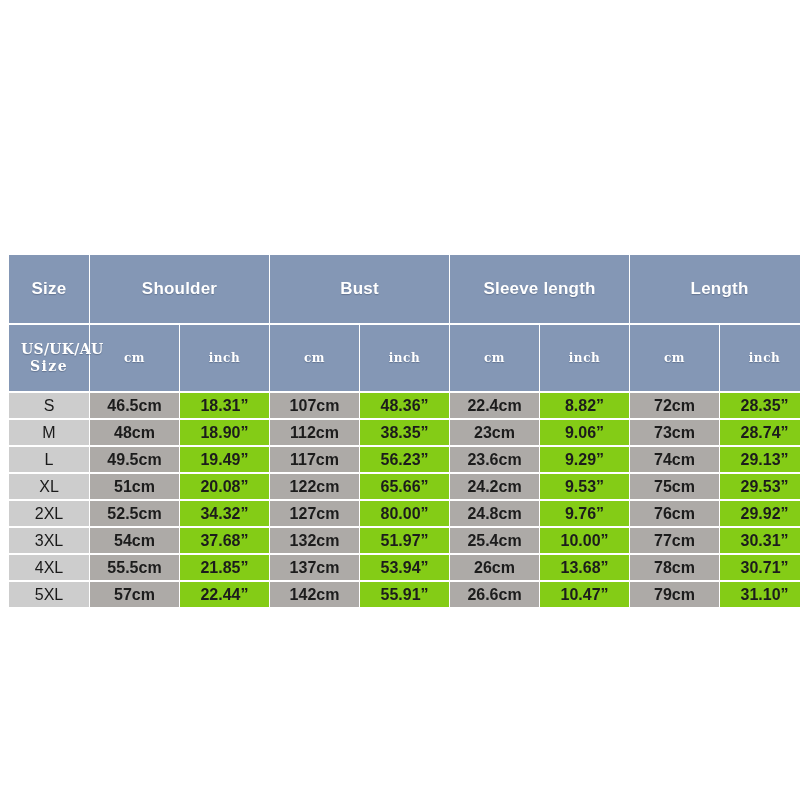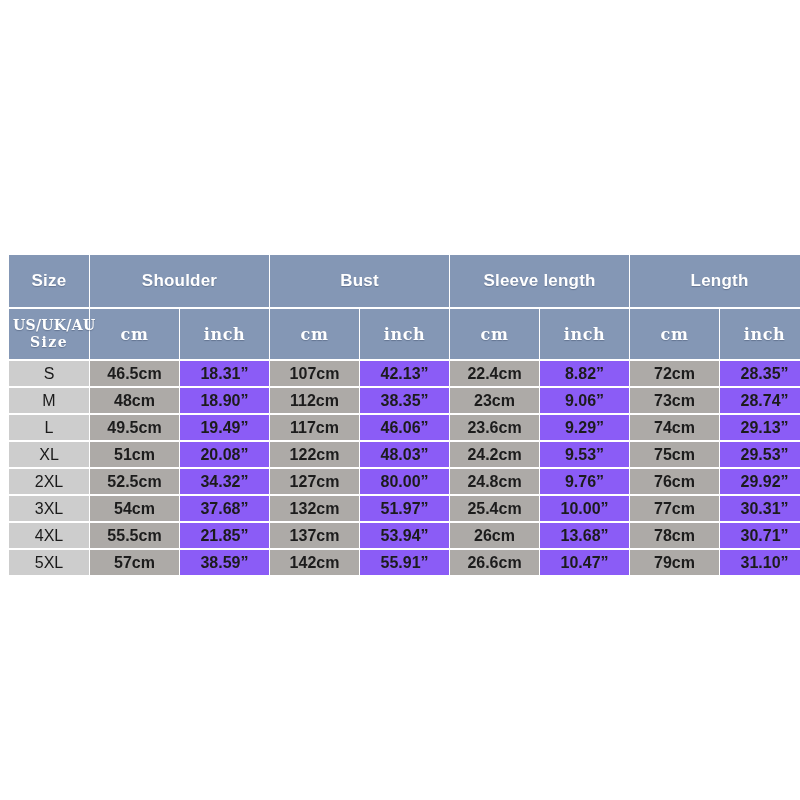--- a/index.html
+++ b/index.html
@@ -33,34 +33,34 @@
   col.c-size   { width: 80px; }
   col.c-cm     { width: 89px; }
   col.c-inch   { width: 89px; }
 
   
   th {
     background: #8497b5;
     color: #ffffff;
     font-weight: bold;
     text-align: center;
-    padding: 4px;
+    padding: 12px;
     border: 0;
   }
   th.group {
     height: 44px;
     font-family: "Liberation Sans", sans-serif;
     font-size: 17px;
     letter-spacing: 0.2px;
     text-shadow: 0 1px 1px rgba(40,55,80,0.35);
   }
   th.sub {
     height: 42px;
     font-family: "DejaVu Serif", "Liberation Serif", serif;
-    font-size: 16px;
+    font-size: 12px;
     letter-spacing: 0.6px;
     text-shadow: 0 1px 1px rgba(40,55,80,0.35);
   }
   th.sub.size-sub {
     font-size: 14px;
     line-height: 1.25;
     letter-spacing: 0.3px;
   }
   th.sub.size-sub .ln2 {
     display: block;
@@ -81,21 +81,21 @@
   td.size-cell {
     background: #cdcdcd;
     font-weight: normal;
     font-size: 16px;
     color: #1a1a1a;
   }
   td.cm-cell {
     background: #adaaa7;
   }
   td.inch-cell {
-    background: #8b5cf6;
+    background: #84cc16;
   }
 </style>
 </head>
 <body>
 
 <div id="chart-wrap">
   <table class="size-chart">
     <colgroup>
       <col class="c-size">
       <col class="c-cm">
@@ -129,21 +129,21 @@
         <th class="sub">cm</th>
         <th class="sub">inch</th>
       </tr>
     </thead>
     <tbody id="chart-body">
         <tr>
           <td class="size-cell">S</td>
           <td class="cm-cell">46.5cm</td>
           <td class="inch-cell">18.31”</td>
           <td class="cm-cell">107cm</td>
-          <td class="inch-cell">42.13”</td>
+          <td class="inch-cell">48.36”</td>
           <td class="cm-cell">22.4cm</td>
           <td class="inch-cell">8.82”</td>
           <td class="cm-cell">72cm</td>
           <td class="inch-cell">28.35”</td>
         </tr>
         <tr>
           <td class="size-cell">M</td>
           <td class="cm-cell">48cm</td>
           <td class="inch-cell">18.90”</td>
           <td class="cm-cell">112cm</td>
@@ -151,32 +151,32 @@
           <td class="cm-cell">23cm</td>
           <td class="inch-cell">9.06”</td>
           <td class="cm-cell">73cm</td>
           <td class="inch-cell">28.74”</td>
         </tr>
         <tr>
           <td class="size-cell">L</td>
           <td class="cm-cell">49.5cm</td>
           <td class="inch-cell">19.49”</td>
           <td class="cm-cell">117cm</td>
-          <td class="inch-cell">46.06”</td>
+          <td class="inch-cell">56.23”</td>
           <td class="cm-cell">23.6cm</td>
           <td class="inch-cell">9.29”</td>
           <td class="cm-cell">74cm</td>
           <td class="inch-cell">29.13”</td>
         </tr>
         <tr>
           <td class="size-cell">XL</td>
           <td class="cm-cell">51cm</td>
           <td class="inch-cell">20.08”</td>
           <td class="cm-cell">122cm</td>
-          <td class="inch-cell">48.03”</td>
+          <td class="inch-cell">65.66”</td>
           <td class="cm-cell">24.2cm</td>
           <td class="inch-cell">9.53”</td>
           <td class="cm-cell">75cm</td>
           <td class="inch-cell">29.53”</td>
         </tr>
         <tr>
           <td class="size-cell">2XL</td>
           <td class="cm-cell">52.5cm</td>
           <td class="inch-cell">34.32”</td>
           <td class="cm-cell">127cm</td>
@@ -204,21 +204,21 @@
           <td class="cm-cell">137cm</td>
           <td class="inch-cell">53.94”</td>
           <td class="cm-cell">26cm</td>
           <td class="inch-cell">13.68”</td>
           <td class="cm-cell">78cm</td>
           <td class="inch-cell">30.71”</td>
         </tr>
         <tr>
           <td class="size-cell">5XL</td>
           <td class="cm-cell">57cm</td>
-          <td class="inch-cell">38.59”</td>
+          <td class="inch-cell">22.44”</td>
           <td class="cm-cell">142cm</td>
           <td class="inch-cell">55.91”</td>
           <td class="cm-cell">26.6cm</td>
           <td class="inch-cell">10.47”</td>
           <td class="cm-cell">79cm</td>
           <td class="inch-cell">31.10”</td>
         </tr>
       </tbody>
   </table>
 </div>

